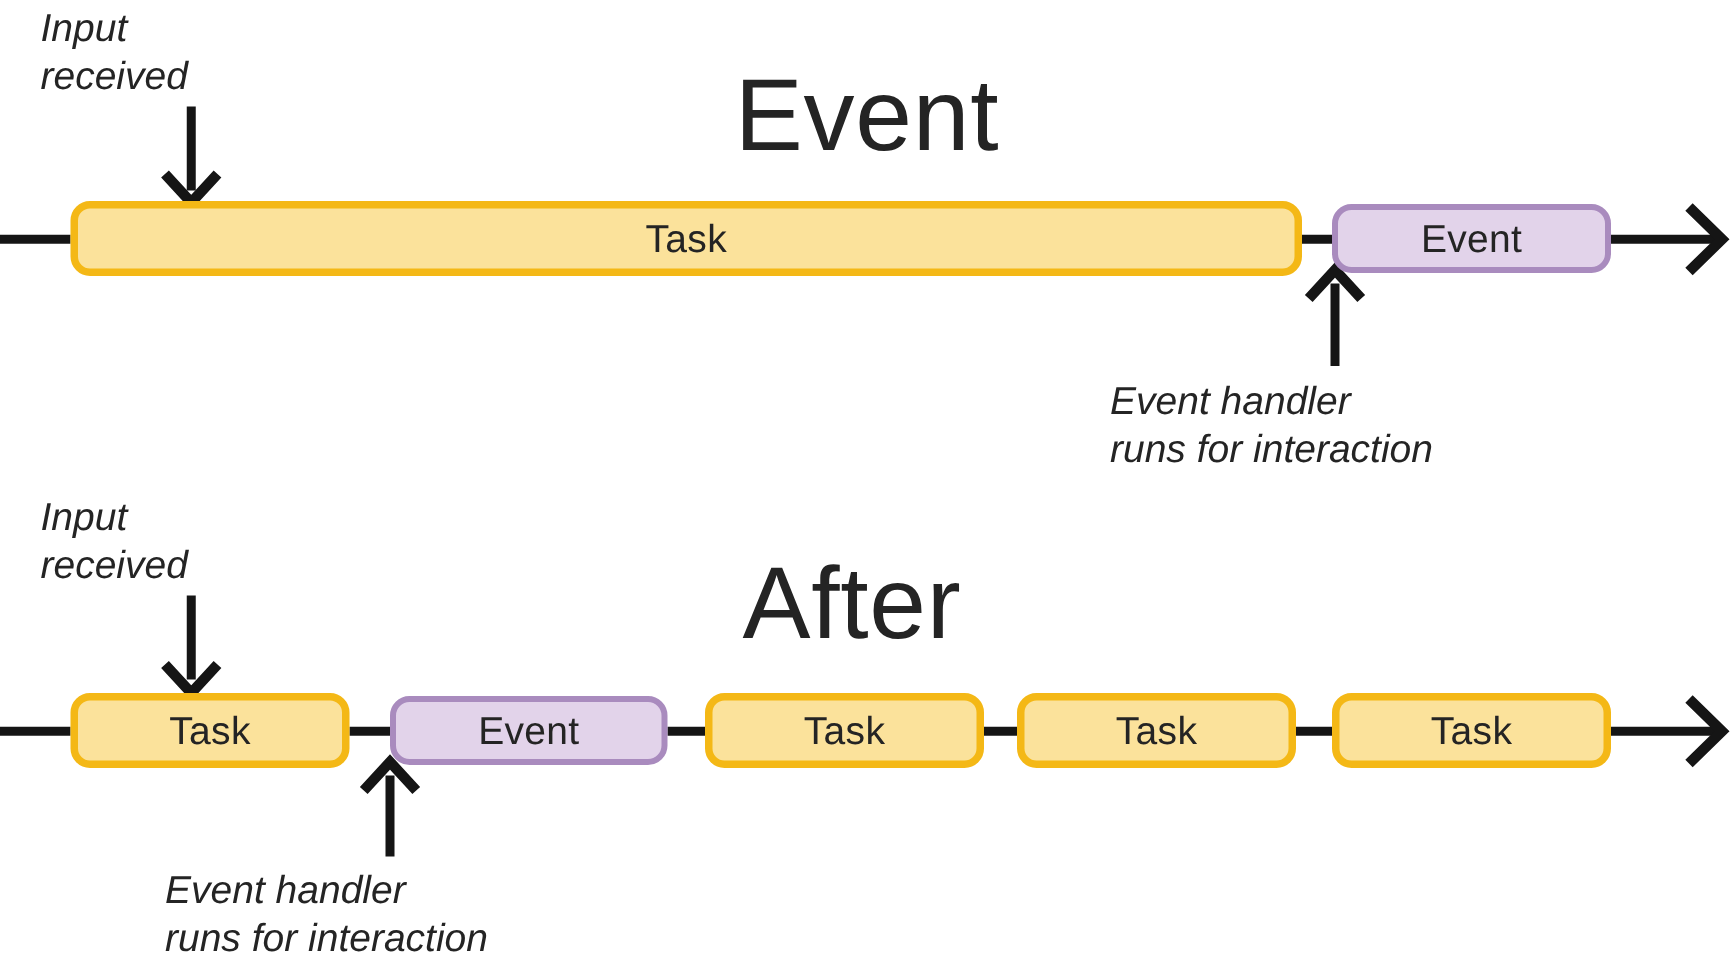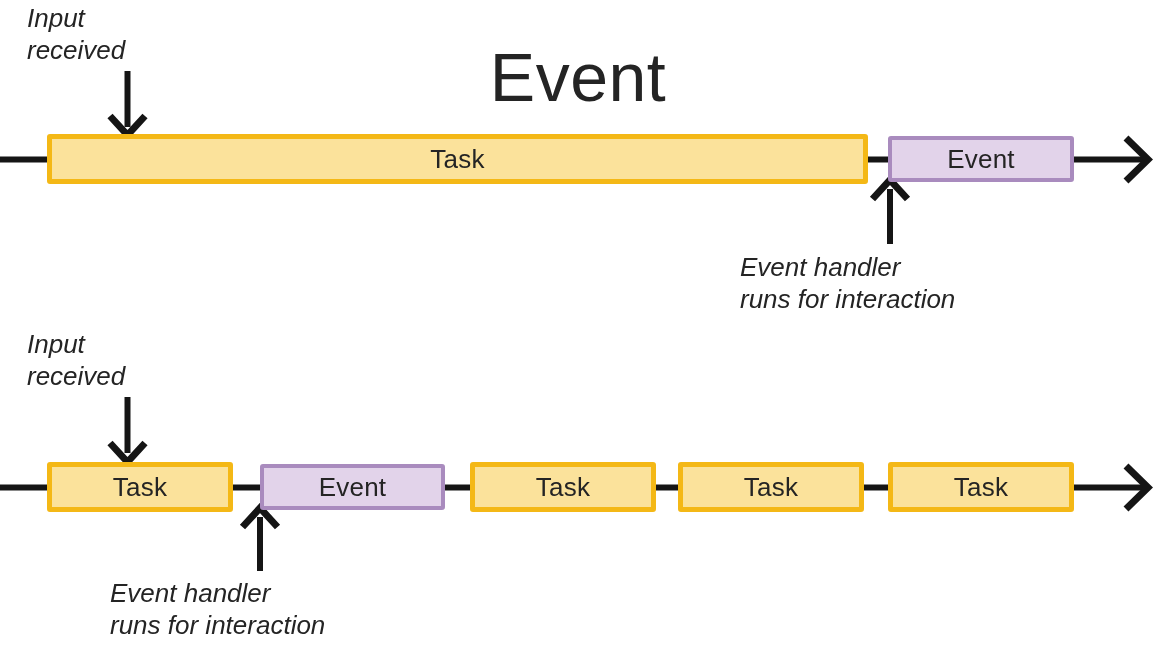--- a/index.html
+++ b/index.html
@@ -35,21 +35,21 @@
     fill: none;
     stroke-linejoin: miter;
     stroke-linecap: butt;
   }
   .box {
     position: absolute;
     box-sizing: border-box;
     display: flex;
     align-items: center;
     justify-content: center;
-    border-radius: 3px;
+    border-radius: 13px;
     font-size: 26px;
     color: var(--text, #242424);
     letter-spacing: 0.2px;
   }
   .box.task {
     background: var(--task-fill, #FBE29B);
     border: 5px solid var(--task-border, #F4B816);
   }
   .box.event {
     background: var(--event-fill, #E2D3EA);
@@ -124,20 +124,21 @@
   <div class="annotation" style="left:740px; top:251px; width:300px;">
     <div>Event handler</div>
     <div>runs for interaction</div>
   </div>
 
   <div class="annotation" style="left:27px; top:328px; width:200px;">
     <div>Input</div>
     <div>received</div>
   </div>
 
+  <div class="title" style="left:393px; top:367px; width:350px;">After</div>
 
   <div class="box task" style="left:47px; top:462px; width:186px; height:50px;">
     <span>Task</span>
   </div>
 
   <div class="box event" style="left:260px; top:464px; width:185px; height:46px;">
     <span>Event</span>
   </div>
 
   <div class="box task" style="left:470px; top:462px; width:186px; height:50px;">

